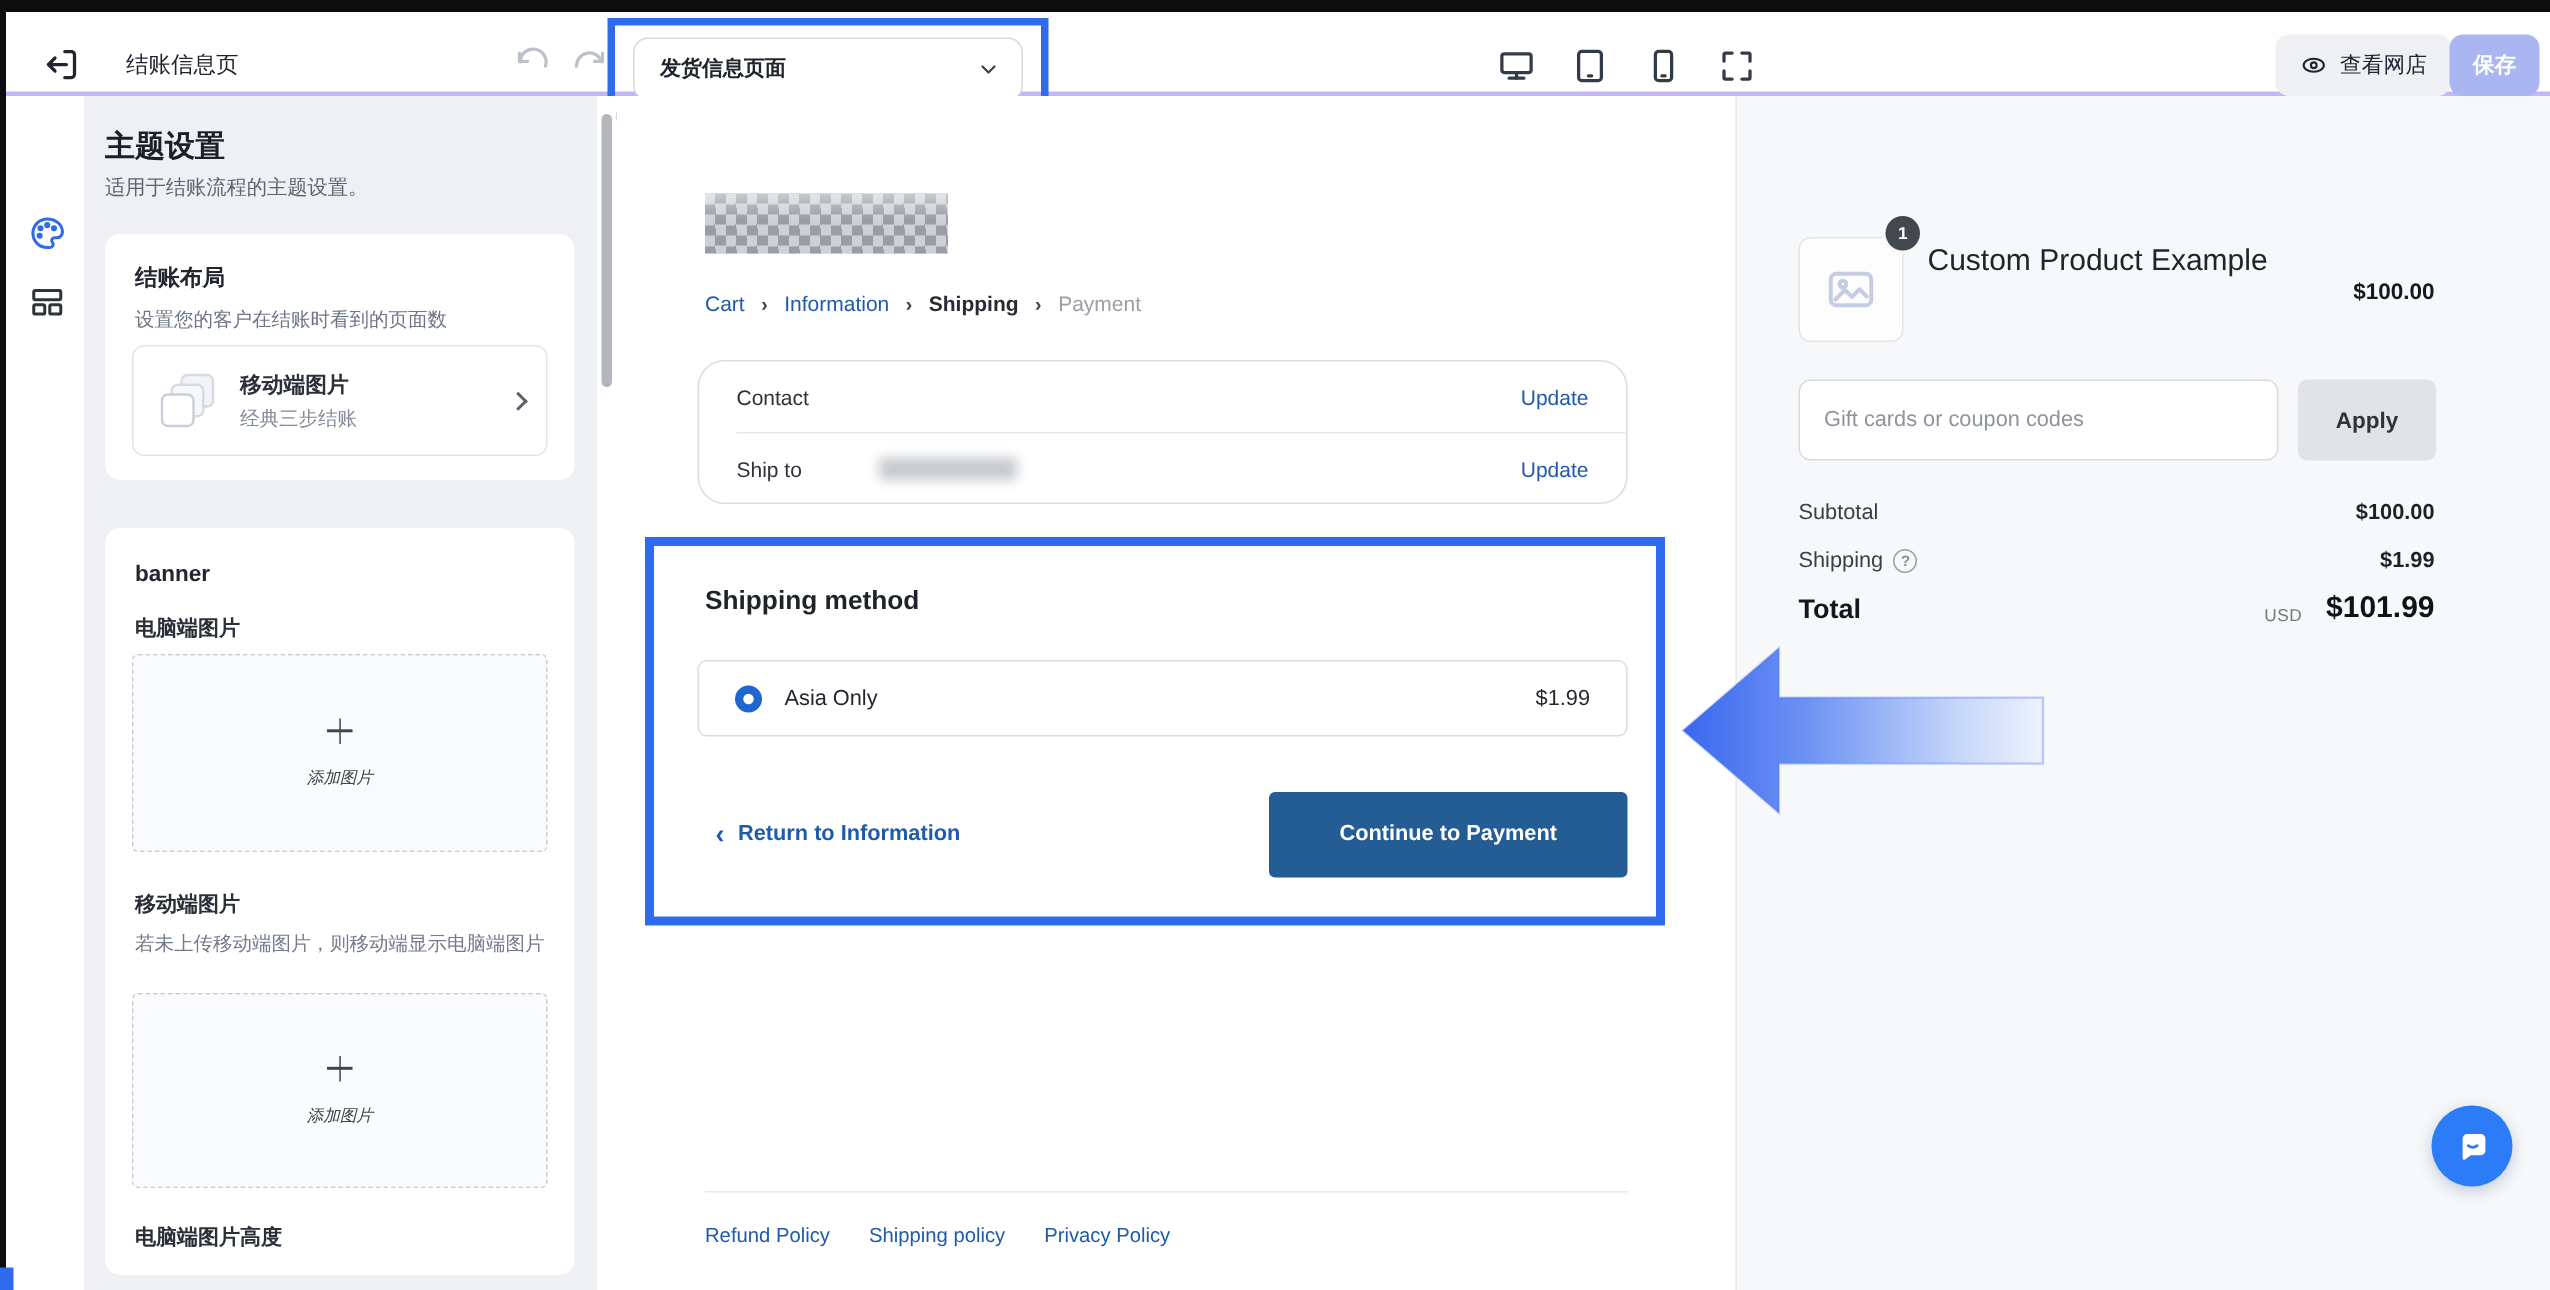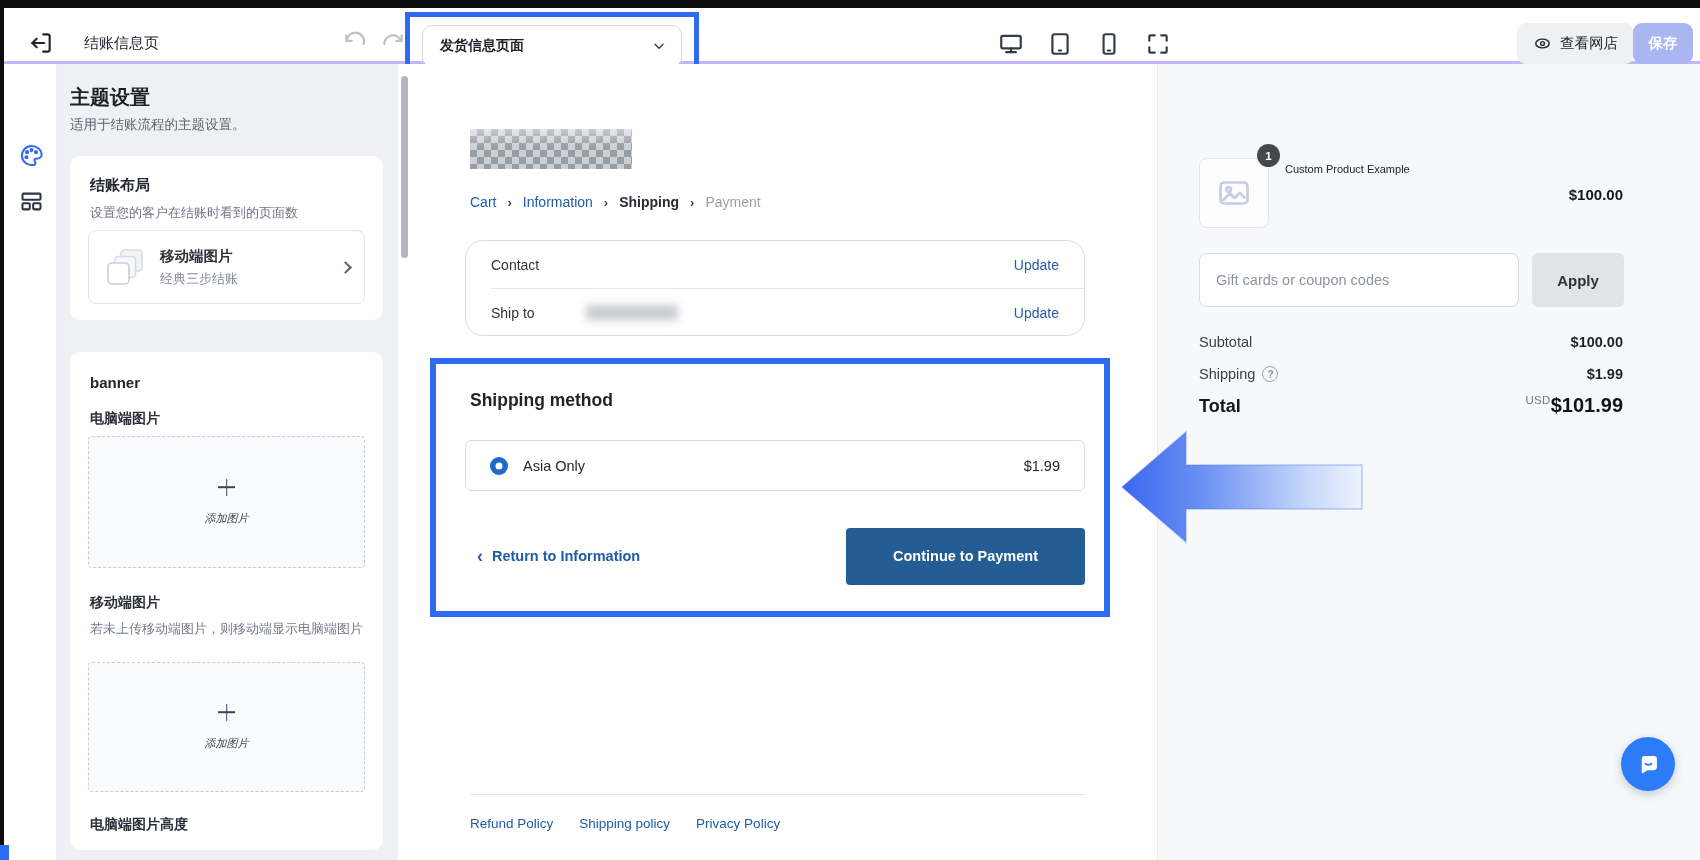--- a/index.html
+++ b/index.html
@@ -96,33 +96,33 @@
   .back-chevron::before{content:"\2039";font-size:18px;font-weight:700;line-height:1;}
   .btn-continue{margin-left:auto;width:239px;height:57px;background:#235d94;border-radius:4px;color:#fff;font-size:14.5px;font-weight:700;display:flex;align-items:center;justify-content:center;cursor:pointer;}
   .pv-divider{position:absolute;left:59px;top:730px;width:615px;height:1px;background:#e5e7ea;}
   .footer-links{position:absolute;left:59px;top:752px;display:flex;gap:26px;}
   .footer-link{font-size:13.5px;color:#1f5ba9;font-weight:500;cursor:pointer;}
 
   
   .summary{position:absolute;left:1157px;top:64px;width:543px;height:796px;background:#f7f8fa;border-left:1px solid #e8eaee;}
   .prod-thumb{position:absolute;left:41px;top:94px;width:70px;height:70px;background:#fdfdfe;border:1px solid #e2e5eb;border-radius:8px;display:flex;align-items:center;justify-content:center;color:#c5cde3;}
   .prod-badge{position:absolute;left:99px;top:80px;width:23px;height:23px;border-radius:50%;background:#43484f;color:#fff;font-size:11.5px;font-weight:600;display:flex;align-items:center;justify-content:center;box-shadow:0 0 0 2px #f7f8fa;}
-  .prod-name{position:absolute;left:127px;top:99px;font-size:11px;color:#20242c;}
+  .prod-name{position:absolute;left:127px;top:99px;font-size:20px;color:#20242c;}
   .prod-price{position:absolute;right:77px;top:122px;font-size:15px;font-weight:600;color:#16191f;}
   .coupon-input{position:absolute;left:41px;top:189px;width:320px;height:54px;border:1px solid #d8dbe1;border-radius:8px;background:#fff;padding:0 16px;font-size:14.5px;color:#30343c;outline:none;}
   .coupon-input::placeholder{color:#8e949e;}
   .btn-apply{position:absolute;left:374px;top:189px;width:92px;height:54px;background:#e2e3e6;border-radius:6px;display:flex;align-items:center;justify-content:center;font-size:15px;font-weight:700;color:#2f3339;cursor:pointer;}
   .tot-label{position:absolute;left:41px;font-size:14.5px;color:#3a3f47;display:flex;align-items:center;gap:7px;}
   .tot-value{position:absolute;right:77px;font-size:14.5px;font-weight:600;color:#1d2127;}
   .row-subtotal{top:270px;}
   .row-shipping{top:302px;}
   .help-icon{width:16px;height:16px;border:1.4px solid #9aa1ab;border-radius:50%;display:flex;align-items:center;justify-content:center;font-size:10px;font-weight:700;color:#8a919b;}
   .help-icon::after{content:"?";}
   .total-label{position:absolute;left:41px;top:332px;font-size:18px;font-weight:600;color:#14171c;}
-  .total-group{position:absolute;right:77px;top:330px;display:flex;align-items:flex-start;gap:0;}
+  .total-group{position:absolute;right:77px;top:330px;display:flex;align-items:flex-end;gap:16px;}
   .total-currency{font-size:11.5px;color:#727881;letter-spacing:.3px;}
   .total-value{font-size:20px;font-weight:700;color:#101318;}
 
   
   .arrow-annotation{position:absolute;left:1118px;top:428px;}
   .chat-button{position:absolute;left:1621px;top:737px;width:54px;height:54px;border-radius:50%;background:#2b7cf6;display:flex;align-items:center;justify-content:center;box-shadow:0 3px 10px rgba(30,60,120,.25);cursor:pointer;}
   .corner-speck{position:absolute;left:0;top:845px;width:9px;height:15px;background:#2f6bef;}
 </style>
 </head>
 <body>

